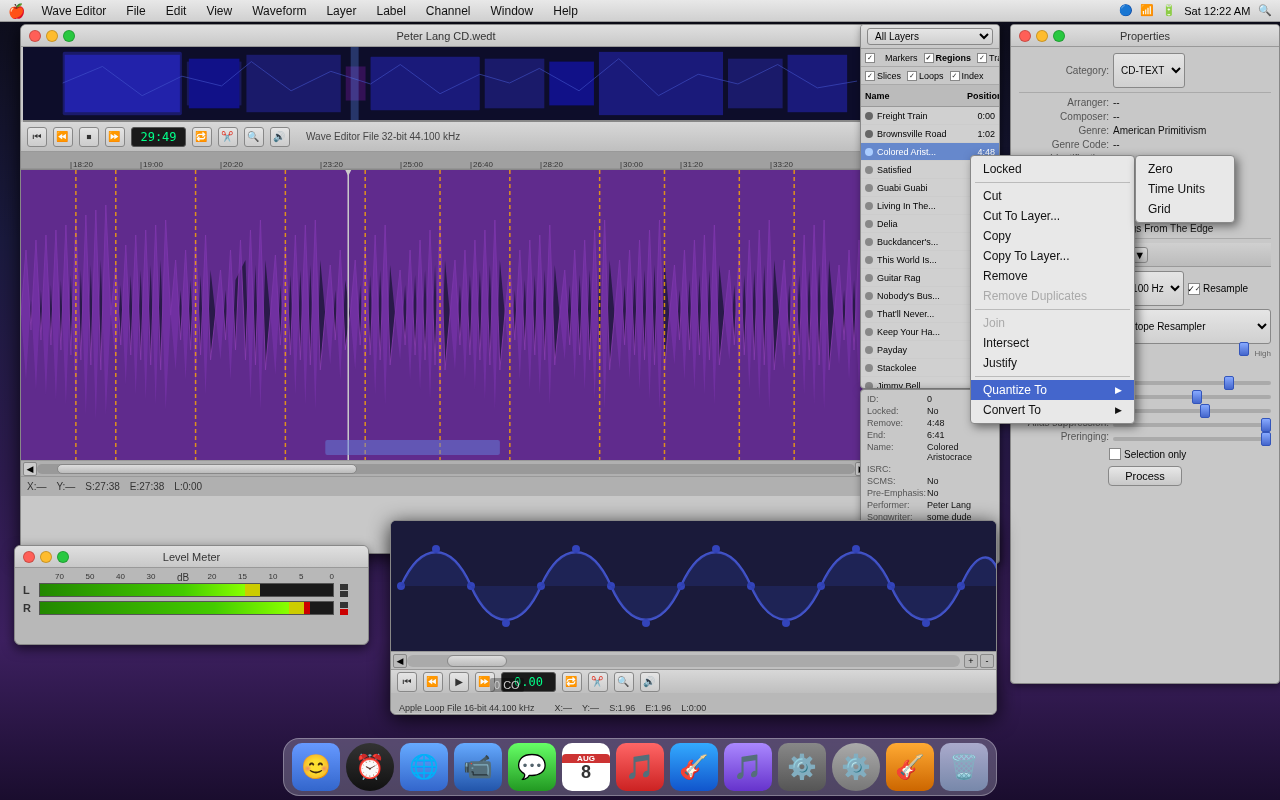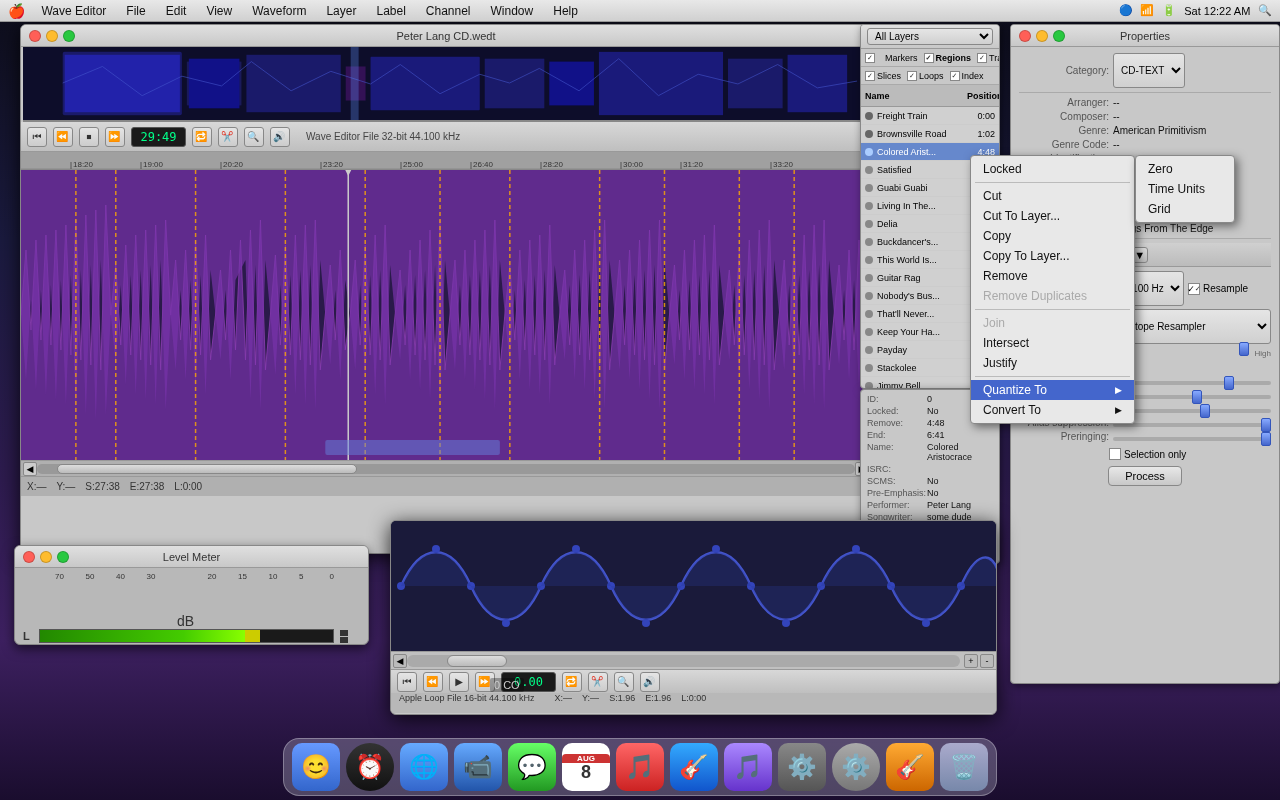--- a/index.html
+++ b/index.html
@@ -409,21 +409,21 @@
       display: flex;
       align-items: center;
       padding: 0 6px;
       gap: 6px;
       border-top: 1px solid #999;
     }
     .al-bottom {
       height: 20px;
       background: #b8b8b8;
       display: flex;
-      align-items: flex-start;
+      align-items: flex-end;
       padding: 0 8px;
       font-size: 9px;
       color: #333;
     }
     .al-scrollbar {
       height: 18px;
       background: #c0c0c0;
       border-top: 1px solid #999;
       display: flex;
       align-items: center;
@@ -1289,21 +1289,21 @@
       </div>
       <span class="lm-title">Level Meter</span>
     </div>
     <div class="lm-body">
 
       <div class="meter-scale">
         <span style="flex:1;text-align:left;font-size:8px;color:#333;margin-left:16px;">70</span>
         <span style="flex:1;text-align:left;font-size:8px;color:#333;">50</span>
         <span style="flex:1;text-align:left;font-size:8px;color:#333;">40</span>
         <span style="flex:1;text-align:left;font-size:8px;color:#333;">30</span>
-        <span style="flex:1;text-align:left;font-size:14px;color:#333;margin-top:41px;">dB</span>
+        <span style="flex:1;text-align:left;font-size:10px;color:#333;">dB</span>
         <span style="flex:1;text-align:left;font-size:8px;color:#333;">20</span>
         <span style="flex:1;text-align:left;font-size:8px;color:#333;">15</span>
         <span style="flex:1;text-align:left;font-size:8px;color:#333;">10</span>
         <span style="flex:1;text-align:left;font-size:8px;color:#333;">5</span>
         <span style="flex:1;text-align:left;font-size:8px;color:#333;">0</span>
       </div>
 
       <div class="lm-channel">
         <span class="lm-label">L</span>
         <div class="meter-bar" style="flex:1;overflow:hidden;">

